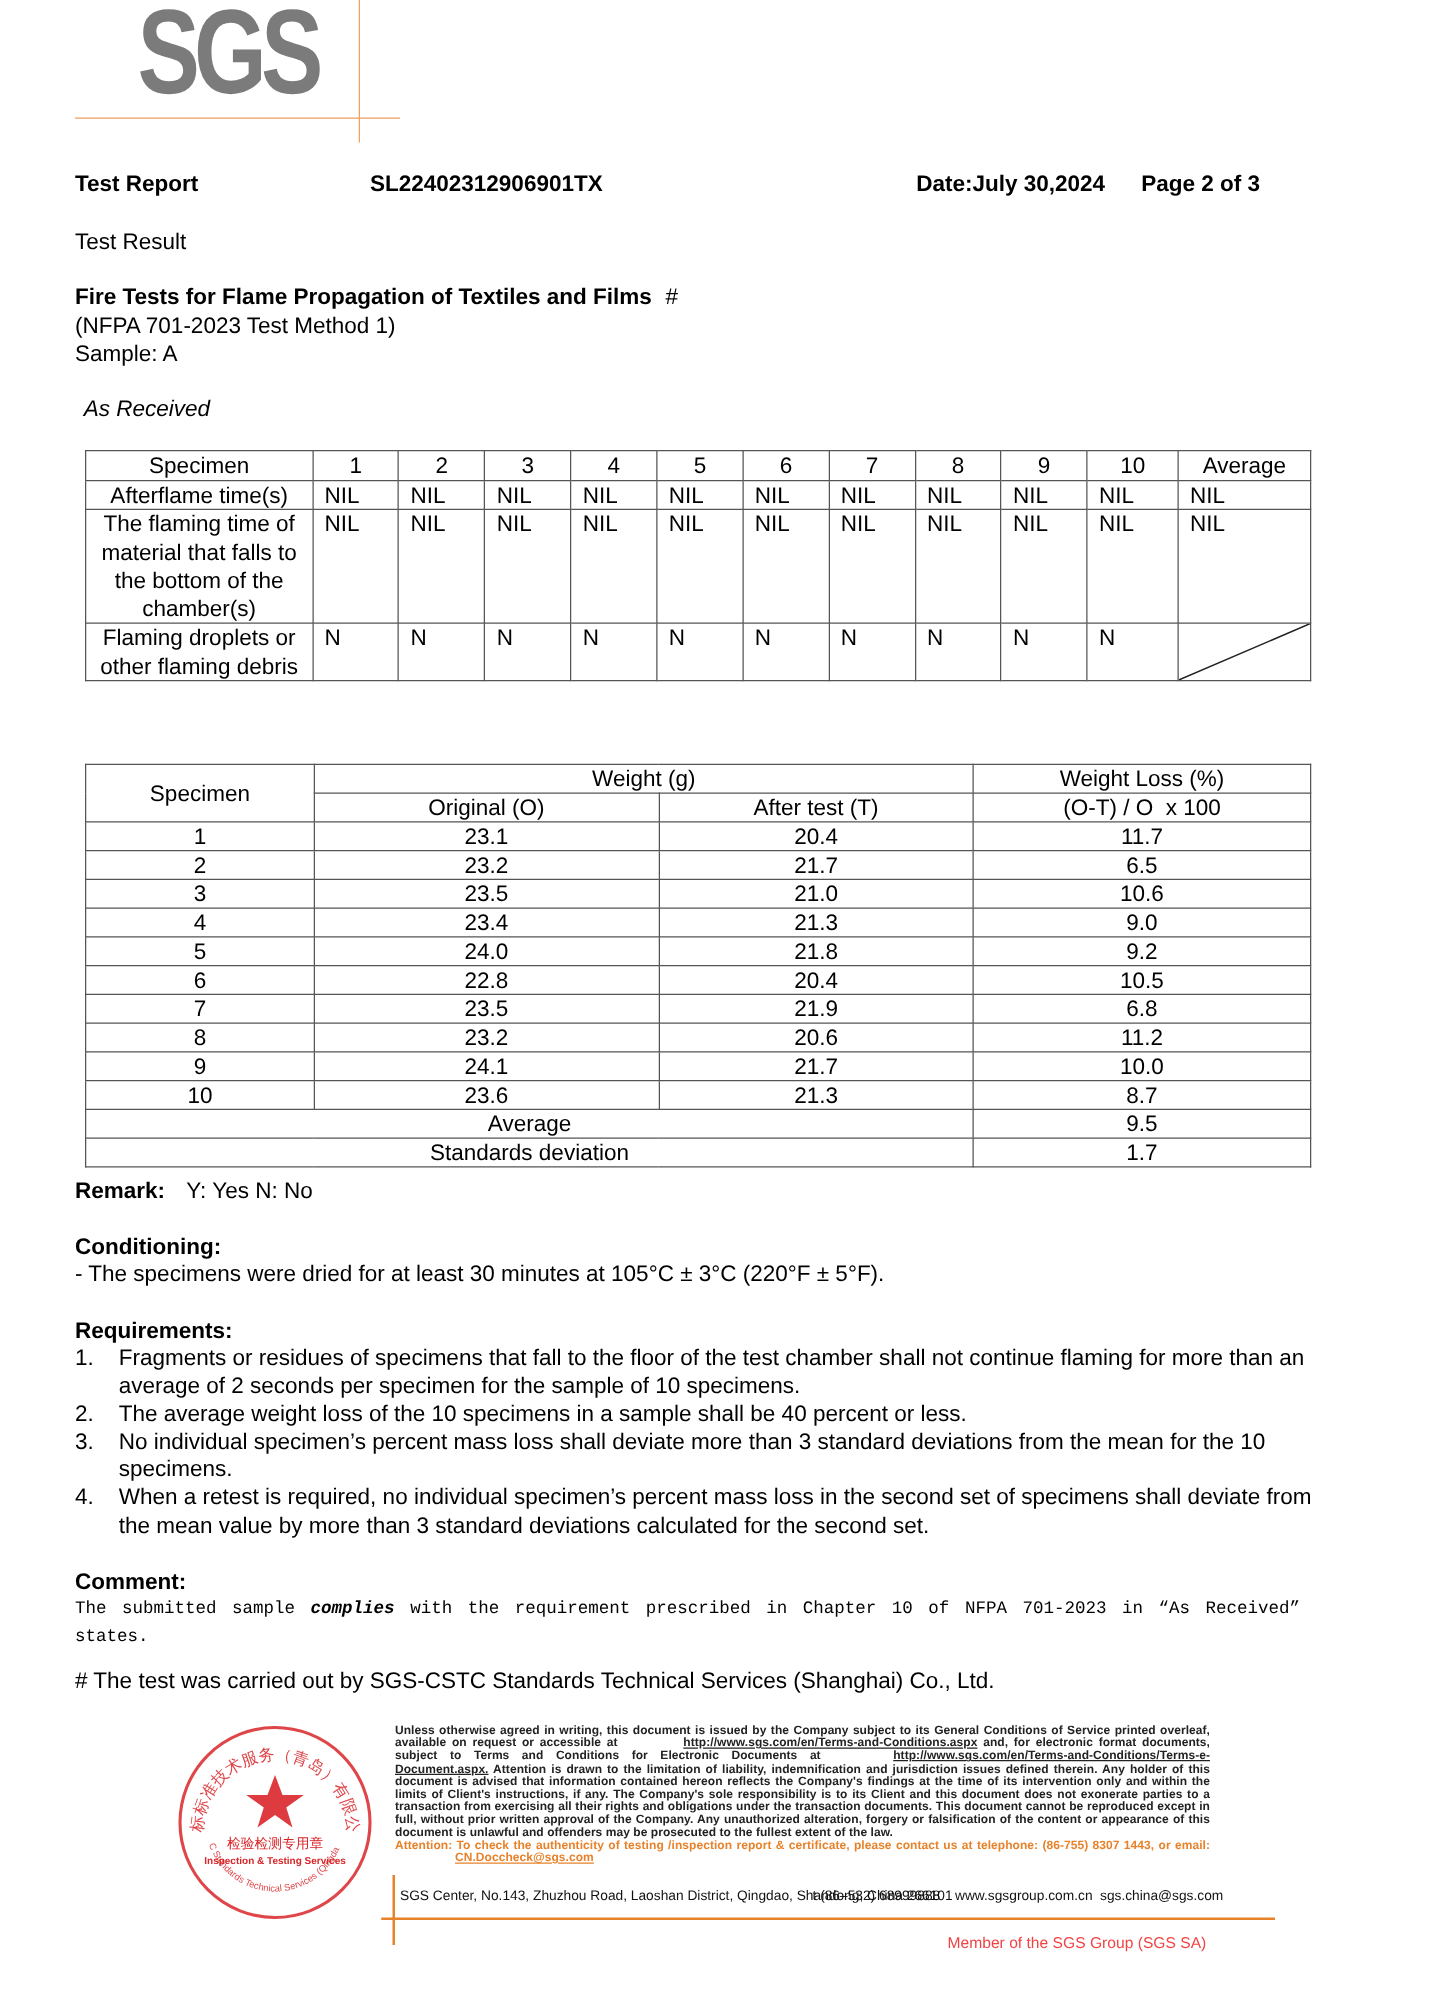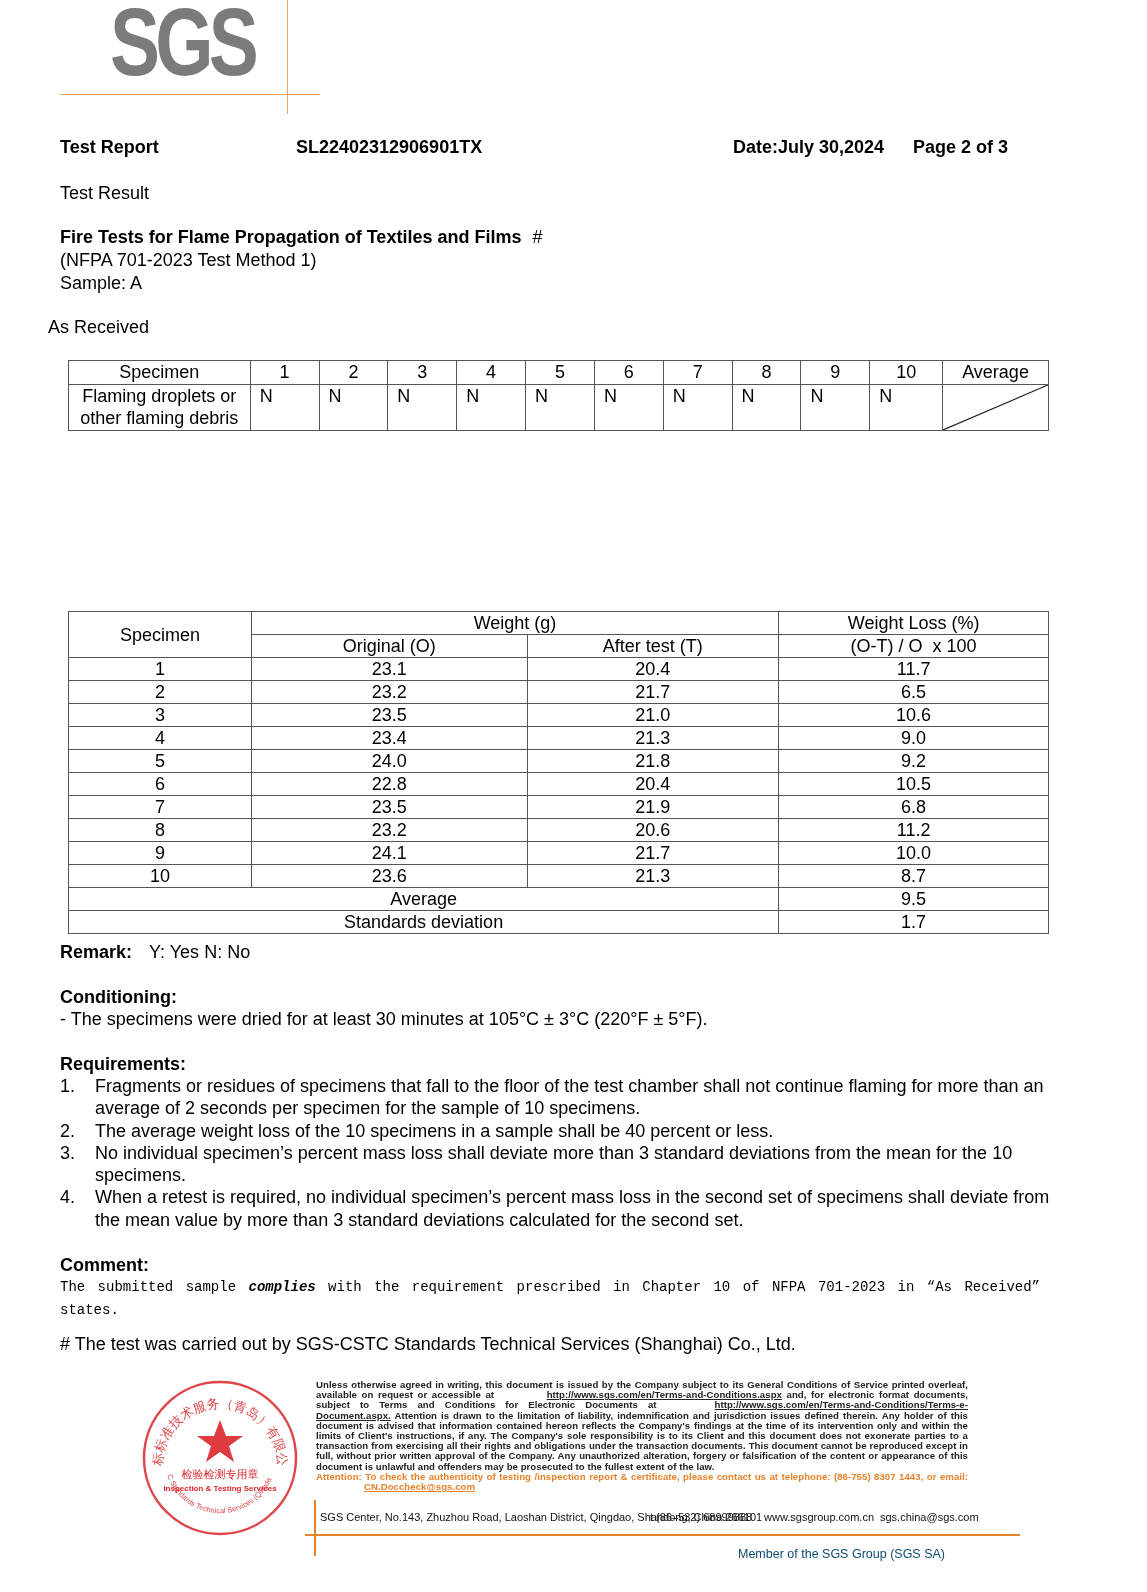--- a/index.html
+++ b/index.html
@@ -38,42 +38,42 @@
 
   
   .seal { position: absolute; left: 140px; top: 1378px; width: 160px; height: 160px; }
   .disclaimer { position: absolute; left: 316px; top: 1380px; width: 652px; font-size: 9.6px; line-height: 10.2px;
                 font-weight: bold; color: #222; text-align: justify; letter-spacing: 0.05px; }
   .disclaimer .u { text-decoration: underline; margin-left: 48px; }
   .disclaimer .attn { color: #e8822a; }
   .addr { position: absolute; top: 1511px; font-size: 11px; color: #111; }
   .foot-hline { position: absolute; left: 305px; top: 1534px; width: 715px; height: 2px; background: #e8822a; }
   .foot-vline { position: absolute; left: 314px; top: 1500px; width: 1.5px; height: 56px; background: #e8822a; }
-  .member { position: absolute; left: 738px; top: 1547px; font-size: 12.5px; color: #0c4a6e; }
+  .member { position: absolute; left: 758px; top: 1547px; font-size: 12.5px; color: #ef4444; }
 </style>
 </head>
 <body>
 
 <div class="logo-text">SGS</div>
 <div class="logo-hline"></div>
 <div class="logo-vline"></div>
 
 <div class="hdr" style="left:60px;">Test Report</div>
 <div class="hdr" style="left:296px;">SL22402312906901TX</div>
 <div class="hdr" style="left:733px;">Date:July 30,2024</div>
 <div class="hdr" style="left:913px;">Page 2 of 3</div>
 
 <div class="txt" style="left:60px; top:182px;">Test Result</div>
 <div class="txt" style="left:60px; top:226px;">
   <span class="bold ul">Fire Tests for Flame Propagation of Textiles and Films</span>
   <span style="margin-left:6px;">#</span>
 </div>
 <div class="txt" style="left:60px; top:249px;">(NFPA 701-2023 Test Method 1)</div>
 <div class="txt" style="left:60px; top:272px;">Sample: A</div>
-<div class="txt" style="left:48px; top:316px;">As Received</div>
+<div class="txt" style="left:67px; top:316px;font-style:italic;">As Received</div>
 
 <table id="t1">
   <colgroup>
     <col style="width:182px">
       <col style="width:69px">
       <col style="width:69px">
       <col style="width:69px">
       <col style="width:69px">
       <col style="width:69px">
     <col style="width:69px">
@@ -92,20 +92,48 @@
     <td class="c">4</td>
     <td class="c">5</td>
     <td class="c">6</td>
     <td class="c">7</td>
     <td class="c">8</td>
     <td class="c">9</td>
     <td class="c">10</td>
     <td class="c">Average</td>
   </tr>
   <tr>
+    <td class="c">Afterflame time(s)</td>
+    <td class="l">NIL</td>
+    <td class="l">NIL</td>
+    <td class="l">NIL</td>
+    <td class="l">NIL</td>
+    <td class="l">NIL</td>
+    <td class="l">NIL</td>
+    <td class="l">NIL</td>
+    <td class="l">NIL</td>
+    <td class="l">NIL</td>
+    <td class="l">NIL</td>
+    <td class="l">NIL</td>
+  </tr>
+  <tr>
+    <td class="c" style="padding:0 6px;">The flaming time of material that falls to the bottom of the chamber(s)</td>
+    <td class="l">NIL</td>
+    <td class="l">NIL</td>
+    <td class="l">NIL</td>
+    <td class="l">NIL</td>
+    <td class="l">NIL</td>
+    <td class="l">NIL</td>
+    <td class="l">NIL</td>
+    <td class="l">NIL</td>
+    <td class="l">NIL</td>
+    <td class="l">NIL</td>
+    <td class="l">NIL</td>
+  </tr>
+  <tr>
     <td class="c" style="padding:0 6px;">Flaming droplets or other flaming debris</td>
     <td class="l">N</td>
     <td class="l">N</td>
     <td class="l">N</td>
     <td class="l">N</td>
     <td class="l">N</td>
     <td class="l">N</td>
     <td class="l">N</td>
     <td class="l">N</td>
     <td class="l">N</td>

